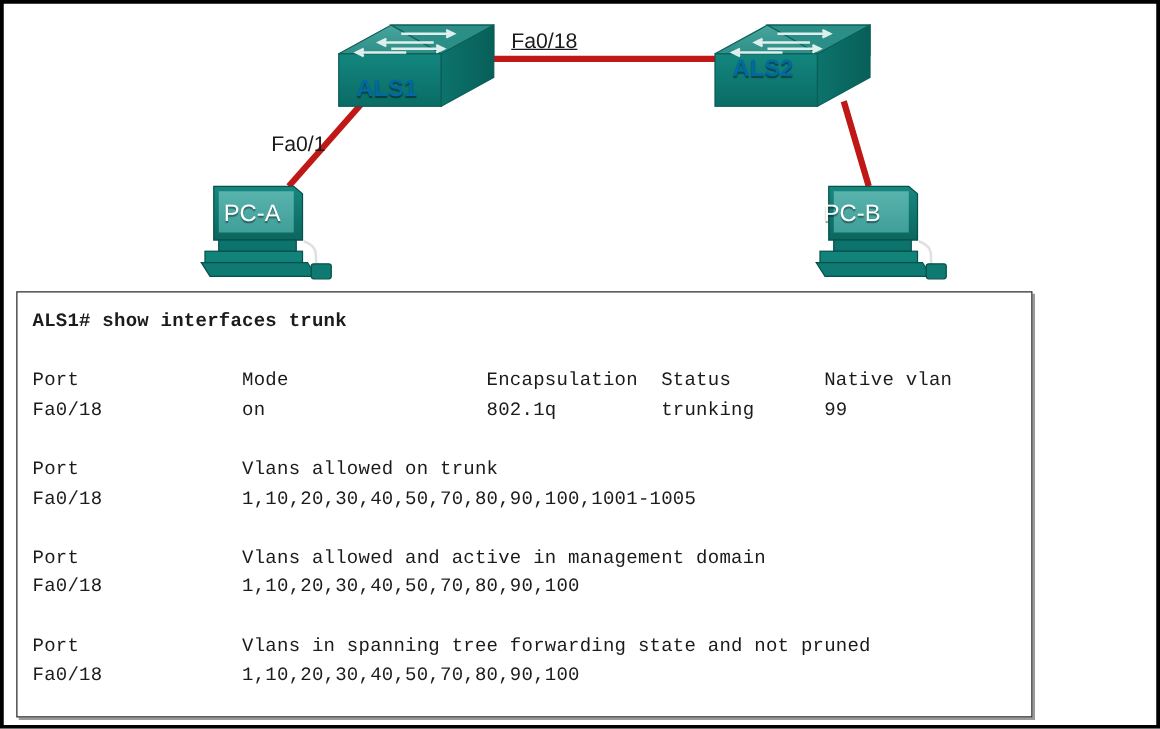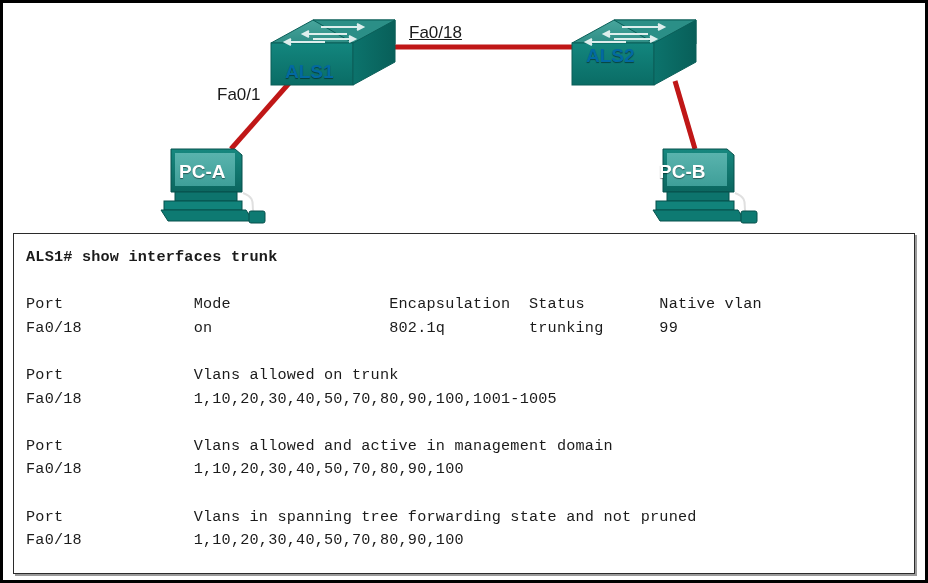--- a/index.html
+++ b/index.html
@@ -28,42 +28,42 @@
     font-weight:bold;
     font-size:19px;
     letter-spacing:0px;
     text-shadow:0 1px 1px rgba(0,0,0,.45);
     pointer-events:none;
     white-space:nowrap;
   }
   #label-als1{left:282px;top:58px;}
   #label-als2{left:583px;top:42px;}
   .pc-label{
-    position:absolute;color:#ffffff;font-weight:bold;font-size:19px;
+    position:absolute;color:#ffffff;font-weight:normal;font-size:19px;
     font-family:"Liberation Sans",sans-serif;
     text-shadow:0 1px 1px rgba(0,0,0,.45);white-space:nowrap;
   }
   #label-pca{left:176px;top:158px;}
   #label-pcb{left:656px;top:158px;}
 
   .link-label{
     position:absolute;
     color:#1a1a1a;
     font-family:"Liberation Sans",sans-serif;
     font-size:17px;
     white-space:nowrap;
   }
   #label-fa018{left:406px;top:20px;text-decoration:underline;}
-  #label-fa01{left:214px;top:82px;}
+  #label-fa01{left:214px;top:103px;}
 
   
   #terminal{
     position:absolute;
     left:10px;top:230px;
-    width:902px;height:341px;
+    width:813px;height:341px;
     background:#ffffff;
     border:1px solid #2b2b2b;
     box-sizing:border-box;
     box-shadow:2px 2px 0 0 #9a9a9a;
   }
   #terminal-inner{
     position:absolute;left:0;top:0;right:0;bottom:0;
     padding:12px 10px 0 12px;
     box-sizing:border-box;
   }

